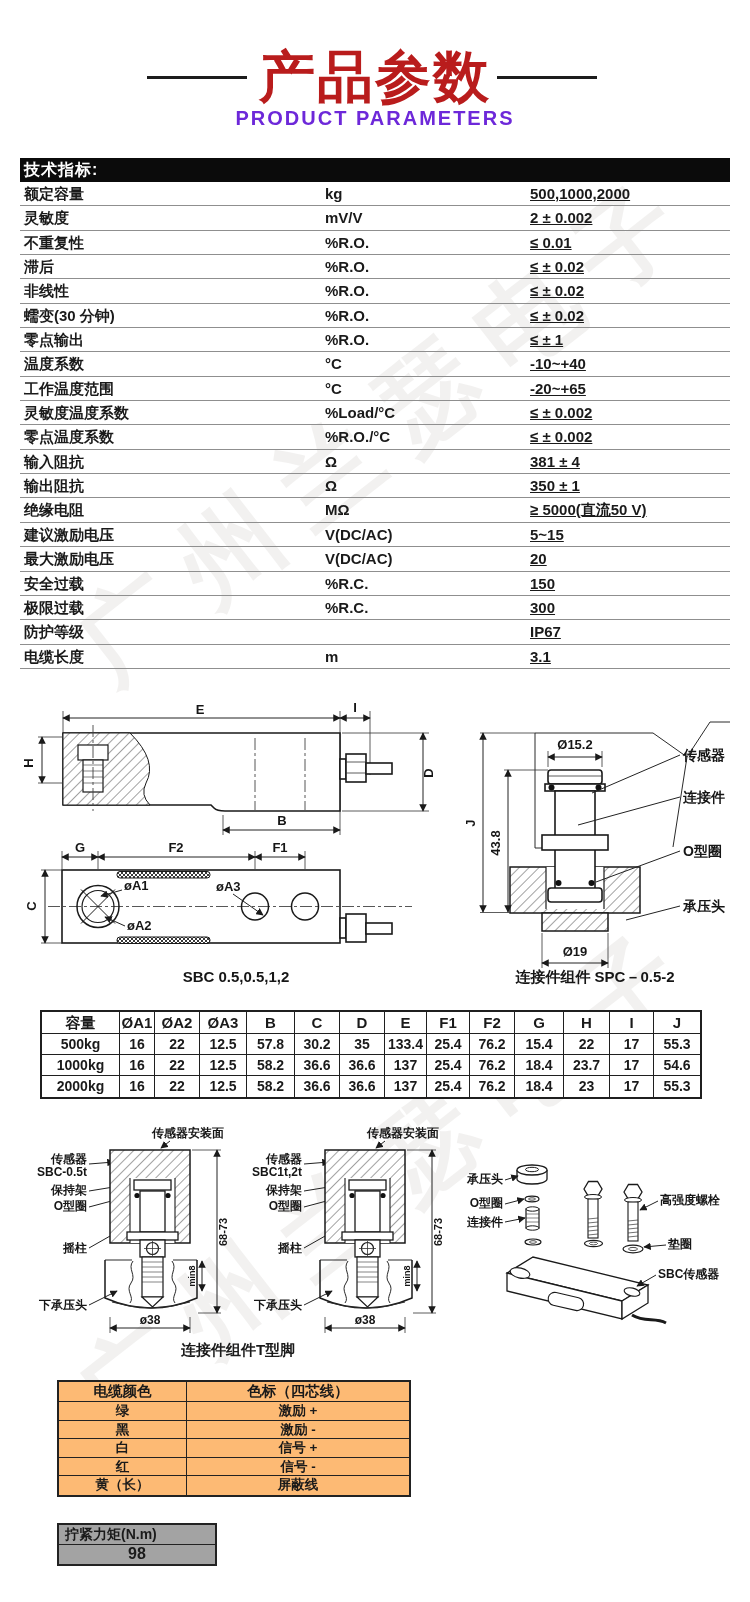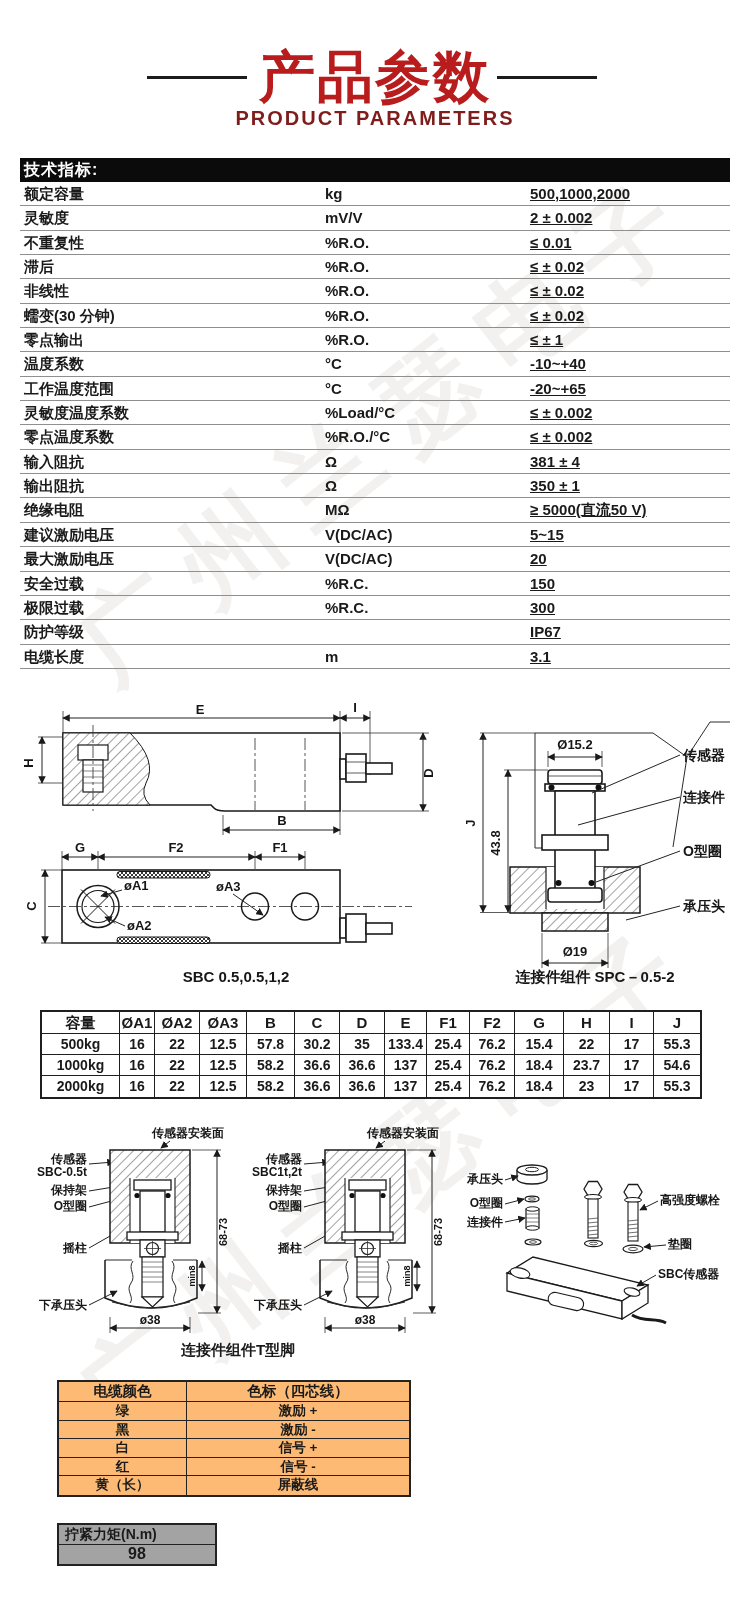--- a/index.html
+++ b/index.html
@@ -5,21 +5,21 @@
   html,body{margin:0;padding:0;background:#fff;}
   .page{position:relative;width:750px;height:1602px;background:#ffffff;overflow:hidden;
         font-family:"Liberation Sans","DejaVu Sans",sans-serif;color:#1a1a1a;}
   .wm{position:absolute;left:-40px;width:860px;text-align:center;font-size:100px;font-weight:700;
       letter-spacing:26px;color:rgba(140,130,120,0.11);transform:rotate(-38deg);pointer-events:none;white-space:nowrap;z-index:0;}
   
   .title-zh{position:absolute;left:0;right:0;top:40px;text-align:center;font-size:56px;font-weight:800;
             letter-spacing:2px;color:#b91c1c;}
   .hline{position:absolute;top:76px;width:100px;height:3px;background:#1c1c1c;}
   .title-en{position:absolute;left:0;right:0;top:107px;text-align:center;font-size:20px;font-weight:600;
-            letter-spacing:2px;color:#7f1d1d;}
+            letter-spacing:2px;color:#6d28d9;}
   
   .techbar{position:absolute;left:20px;top:158px;width:710px;height:24px;background:#0b0b0b;
            color:#fff;font-size:16px;font-weight:700;line-height:24px;padding-left:4px;box-sizing:border-box;letter-spacing:1px;}
   .spec{position:absolute;left:20px;top:182px;width:710px;}
   .spec-row{position:relative;height:23.35px;border-bottom:1px solid #8f8f8f;font-size:15px;font-weight:700;line-height:23px;}
   .spec-row .n{position:absolute;left:4px;}
   .spec-row .u{position:absolute;left:305px;}
   .spec-row .v{position:absolute;left:510px;text-decoration:underline;}
   
   .fig1{position:absolute;left:20px;top:683px;z-index:1;}

